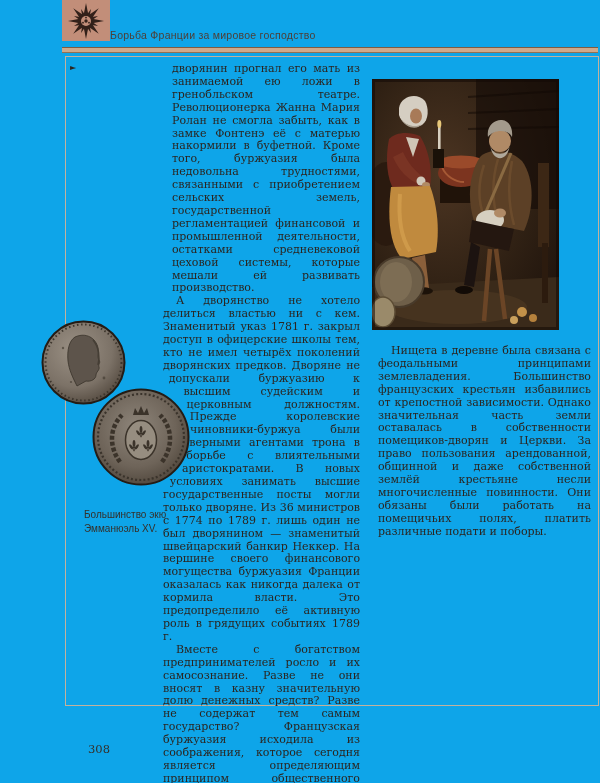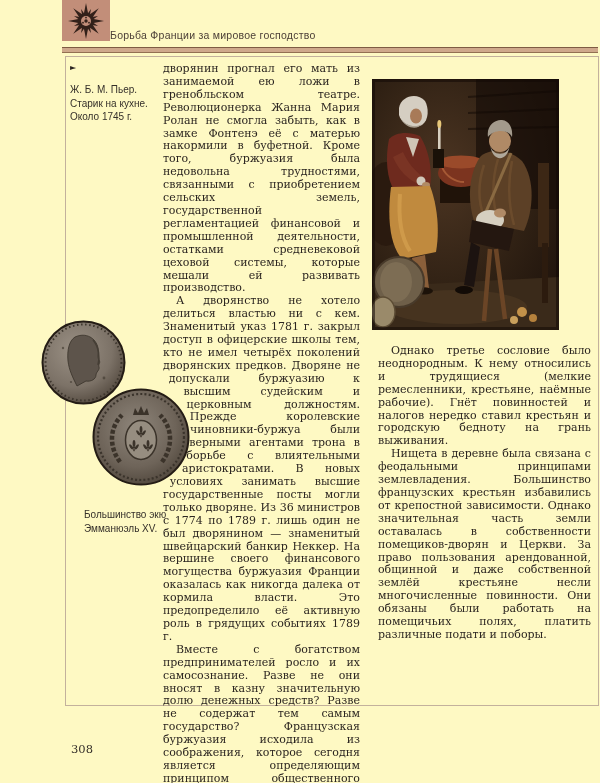--- a/index.html
+++ b/index.html
@@ -1,16 +1,16 @@
 <!DOCTYPE html>
 <html lang="ru"><head>
 <meta charset="utf-8">
 <style>
   html,body{margin:0;padding:0;background:#ffffff;}
-  .page{position:relative;width:600px;height:783px;background:#fef9c3;overflow:hidden;
+  .page{position:relative;width:600px;height:783px;background:#0ea5e9;overflow:hidden;
         font-family:"DejaVu Serif",serif;color:#2b2520;}
   
   .ornament-box{position:absolute;left:62px;top:0;width:48px;height:41px;background:#c28e79;
         display:flex;align-items:center;justify-content:center;}
   .chapter-title{position:absolute;left:110px;top:29px;font-family:"Liberation Sans",sans-serif;
         font-size:10.5px;color:#4d4038;letter-spacing:.25px;white-space:nowrap;}
   .header-rule{position:absolute;left:62px;top:47px;width:536px;height:4px;background:#cfa98b;
         border-top:1.5px solid #7e5c43;border-bottom:1px solid #93705２;}
   .header-rule{border-bottom:1px solid #937052;}
   
@@ -22,28 +22,28 @@
   .caption{position:absolute;font-family:"Liberation Sans",sans-serif;font-size:10px;
         line-height:13.5px;color:#35302a;}
   .caption-painting{left:70px;top:83px;width:92px;}
   .caption-coins{left:84px;top:508px;width:110px;}
   
   .textcol{position:absolute;font-size:11px;line-height:12.9px;text-align:justify;
         color:#2b2520;}
   .col1{left:163px;top:63px;width:197px;}
   .col2{left:378px;top:345px;width:213px;}
   .textcol p{margin:0;padding:0;text-indent:13px;}
-  .col1 p:first-of-type{text-indent:0;}
+  .col1 p:first-of-type{text-indent:0;margin-left:9px;}
   .coin-spacer{float:left;width:30px;height:432px;margin-left:-3px;
         shape-outside:polygon(0px 318px,20px 334px,28px 366px,21px 398px,0px 420px);}
   
   .painting{position:absolute;left:372px;top:79px;width:187px;height:251px;display:block;}
   .coin-obverse{position:absolute;left:41px;top:320px;width:85px;height:85px;}
   .coin-reverse{position:absolute;left:92px;top:388px;width:98px;height:98px;}
-  .page-number{position:absolute;left:71px;top:742px;font-size:11.5px;color:#35302a;}
+  .page-number{position:absolute;left:88px;top:742px;font-size:11.5px;color:#35302a;}
 </style>
 </head>
 <body>
 
 <div class="page">
 
   <div class="ornament-box">
     <svg width="40" height="40" viewBox="-20 -20 40 40">
       <g fill="#33211a">
         <path d="M0,-18 L2.6,-5 L-2.6,-5 Z"></path>
@@ -74,25 +74,20 @@
     </svg>
   </div>
 
   <div class="chapter-title">Борьба Франции за мировое господство</div>
 
   <div class="header-rule"></div>
 
   <div class="content-frame"></div>
 
   <div class="side-marker">►</div>
-  <div class="caption caption-painting">
-    <div>Ж. Б. М. Пьер.</div>
-    <div>Старик на кухне.</div>
-    <div>Около 1745 г.</div>
-  </div>
 
   <svg class="painting" viewBox="0 0 187 251" role="img">
     <defs>
       <radialGradient id="pbg" cx="38%" cy="38%" r="85%">
         <stop offset="0%" stop-color="#4c3522"></stop>
         <stop offset="55%" stop-color="#302114"></stop>
         <stop offset="100%" stop-color="#1b100a"></stop>
       </radialGradient>
     </defs>
     <rect x="0" y="0" width="187" height="251" fill="url(#pbg)"></rect>
@@ -215,19 +210,18 @@
   </div>
 
   <div class="textcol col1">
     <div class="coin-spacer"></div>
     <p>дворянин прогнал его мать из занимаемой ею ложи в гренобльском театре. Революционерка Жанна Мария Ролан не смогла забыть, как в замке Фонтенэ её с матерью накормили в буфетной. Кроме того, буржуазия была недовольна трудностями, связанными с приобретением сельских земель, государственной регламентацией финансовой и промышленной деятельности, остатками средневековой цеховой системы, которые мешали ей развивать производство.</p>
     <p>А дворянство не хотело делиться властью ни с кем. Знаменитый указ 1781 г. закрыл доступ в офицерские школы тем, кто не имел четырёх поколений дворянских предков. Дворяне не допускали буржуазию к высшим судейским и церковным должностям. Прежде королевские чиновники-буржуа были верными агентами трона в борьбе с влиятельными аристократами. В новых условиях занимать высшие государственные посты могли только дворяне. Из 36 министров с 1774 по 1789 г. лишь один не был дворянином — знаменитый швейцарский банкир Неккер. На вершине своего финансового могущества буржуазия Франции оказалась как никогда далека от кормила власти. Это предопределило её активную роль в грядущих событиях 1789 г.</p>
     <p>Вместе с богатством предпринимателей росло и их самосознание. Разве не они вносят в казну значительную долю денежных средств? Разве не содержат тем самым государство? Французская буржуазия исходила из соображения, которое сегодня является определяющим принципом общественного устройства: кто платит, тот и должен заказывать музыку. «Что такое третье сословие? — вопрошал в своём знаменитом памфлете аббат Эмманюэль Жозеф Сийес. — Ничто. Чем оно является? Всем. Чем оно хочет быть? Хоть чем-то».</p>
   </div>
 
   <div class="textcol col2">
-    <p>Однако третье сословие было неоднородным. К нему относились и трудящиеся (мелкие ремесленники, крестьяне, наёмные рабочие). Гнёт повинностей и налогов нередко ставил крестьян и городскую бедноту на грань выживания.</p>
     <p>Нищета в деревне была связана с феодальными принципами землевладения. Большинство французских крестьян избавились от крепостной зависимости. Однако значительная часть земли оставалась в собственности помещиков-дворян и Церкви. За право пользования арендованной, общинной и даже собственной землёй крестьяне несли многочисленные повинности. Они обязаны были работать на помещичьих полях, платить различные подати и поборы.</p>
   </div>
 
   <div class="page-number">308</div>
 
 </div>
 
 </body></html>

